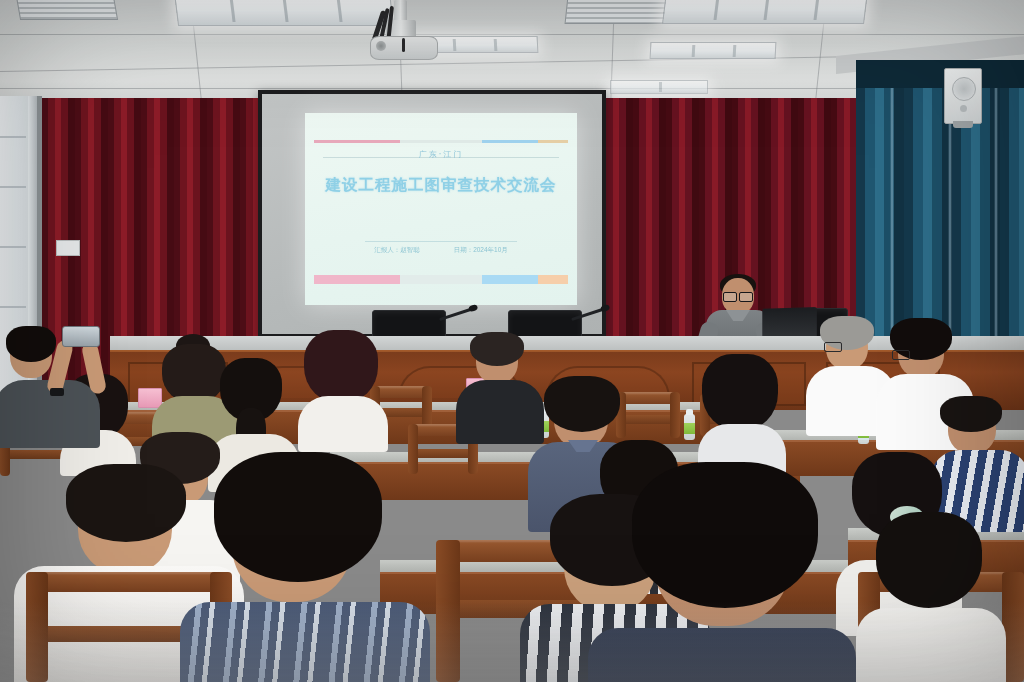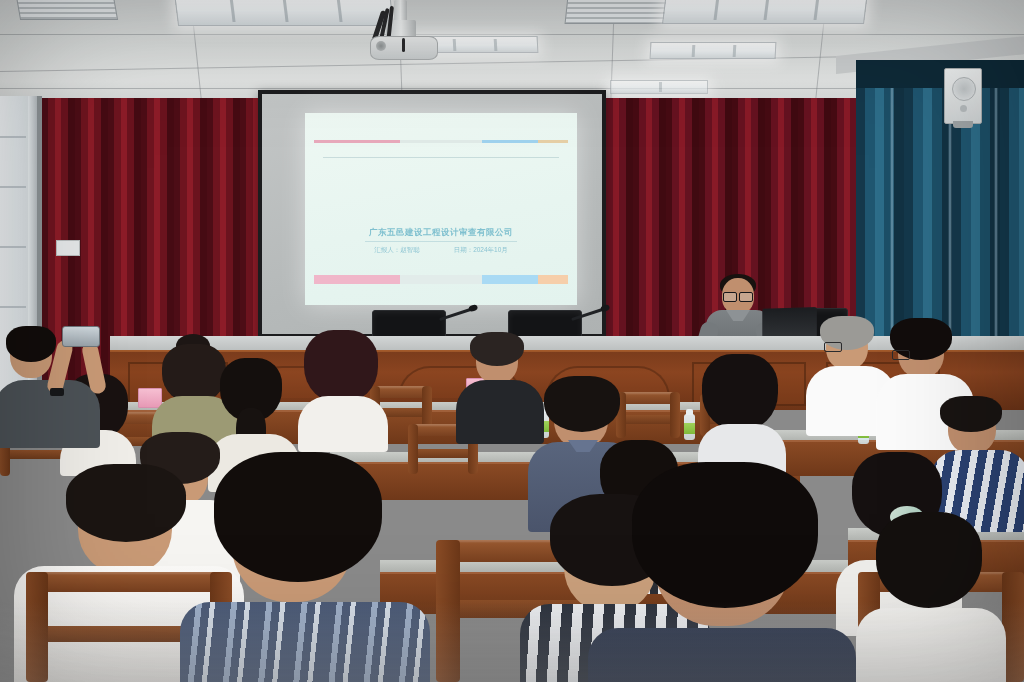--- a/index.html
+++ b/index.html
@@ -269,21 +269,22 @@
   <div class="abs" id="screen-surface"></div>
 
   <div class="abs" id="slide">
     <div class="topbar">
       <div class="seg" style="flex:0 0 34%;background:#e8a9bb"></div>
       <div class="seg" style="flex:0 0 32%;background:#e0eae7"></div>
       <div class="seg" style="flex:0 0 22%;background:#9fd2ee"></div>
       <div class="seg" style="flex:1;background:#e6cfa6"></div>
     </div>
     <div class="rule"></div>
-    <div class="org">广东五邑建设工程设计审查有限公司</div>
+    <div class="loc">广东·江门</div>
+    <div class="title">建设工程施工图审查技术交流会</div>
     <div class="orgline"></div>
     <div class="meta">
       <span>汇报人：赵智聪</span>
       <span>日期：2024年10月</span>
     </div>
     <div class="botbar">
       <div class="seg" style="flex:0 0 34%;background:#f0b6c9"></div>
       <div class="seg" style="flex:0 0 32%;background:#e2ecea"></div>
       <div class="seg" style="flex:0 0 22%;background:#a9daf4"></div>
       <div class="seg" style="flex:1;background:#f6ceaa"></div>

